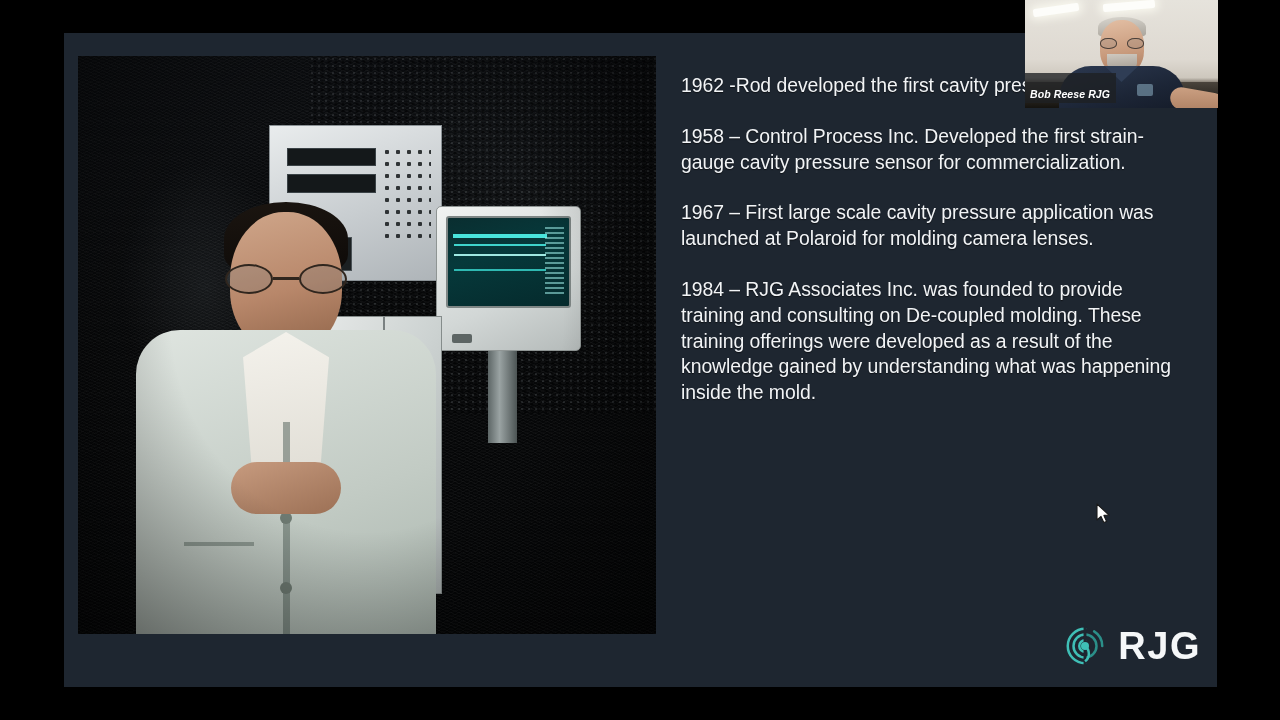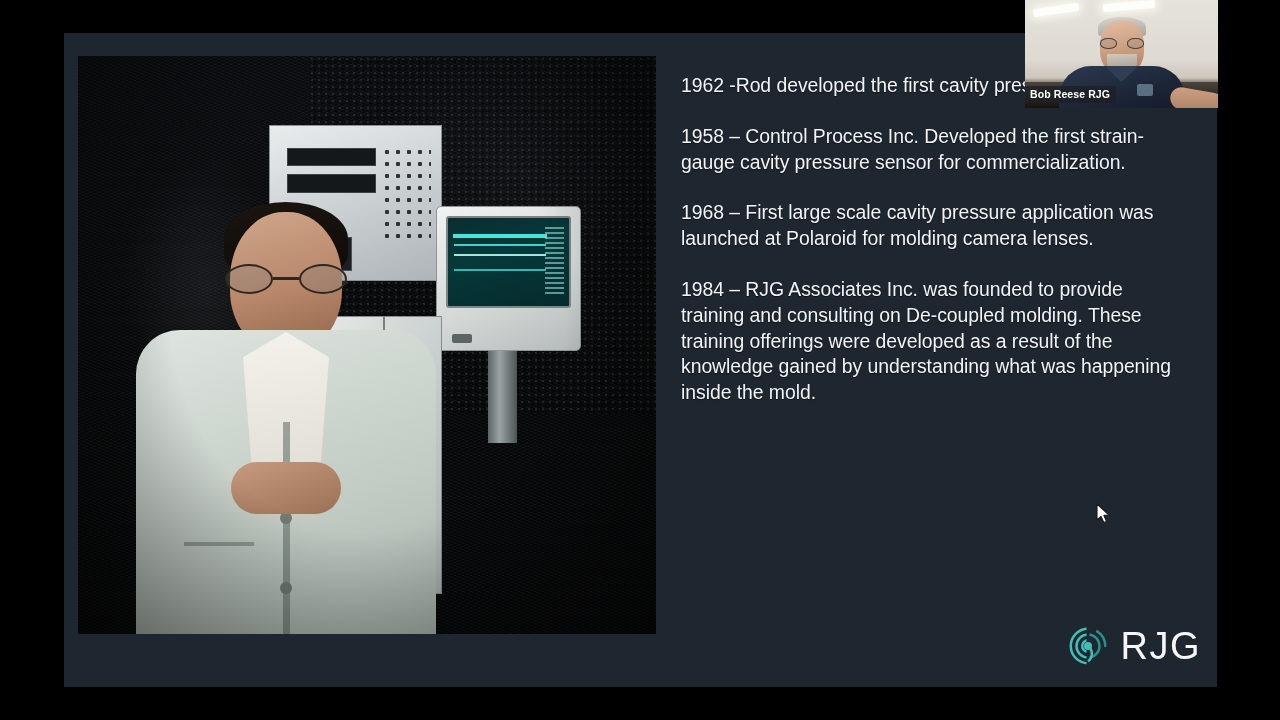--- a/index.html
+++ b/index.html
@@ -210,21 +210,21 @@
   }
   .para:last-child { margin-bottom:0; }
 
   
   .logo {
     position:absolute; right:16px; bottom:18px;
     display:flex; align-items:center; gap:10px;
   }
   .logo .mark { width:46px; height:46px; display:block; }
   .logo .word {
-    color:#f5f7f8; font-size:38px; font-weight:400;
+    color:#f5f7f8; font-size:38px; font-weight:700;
     letter-spacing:1.5px; line-height:1;
     font-family:"Liberation Sans", sans-serif;
   }
 
   
   .webcam {
     position:absolute; left:1025px; top:0;
     width:193px; height:108px;
     overflow:hidden; background:#2a2a28;
   }
@@ -285,22 +285,23 @@
   }
   .wc-arm {
     position:absolute; right:-6px; top:90px; width:54px; height:22px;
     background:linear-gradient(170deg,#cda284,#a87a5d); border-radius:12px;
     transform:rotate(10deg);
   }
   .wc-label {
     position:absolute; left:0; bottom:5px;
     background:rgba(30,32,34,.78);
     color:#fff; font-size:10.5px; font-weight:bold;
-    padding:2px 6px 3px 5px;
+    padding:15px 6px 3px 5px;
     letter-spacing:.1px;
+    font-style:italic;
   }
 
   
   .cursor { position:absolute; left:1096px; top:503px; width:16px; height:22px; }
 </style>
 </head>
 <body>
 
 <div id="stage">
 
@@ -350,21 +351,21 @@
         <div class="hands"></div>
         <div class="pocket"></div>
       </div>
 
       <div class="vignette"></div>
     </div>
 
     <div class="textcol">
       <p class="para">1962 -Rod developed the first cavity pressure sensor.</p>
       <p class="para">1958 – Control Process Inc.  Developed the first strain-gauge cavity pressure sensor for commercialization.</p>
-      <p class="para">1968 – First large scale cavity pressure application was launched at Polaroid for molding camera lenses.</p>
+      <p class="para">1967 – First large scale cavity pressure application was launched at Polaroid for molding camera lenses.</p>
       <p class="para">1984 – RJG Associates Inc. was founded to provide training and consulting on De-coupled molding. These training offerings were developed as a result of the knowledge gained by understanding what was happening inside  the mold.</p>
     </div>
 
     <div class="logo">
       <svg class="mark" viewBox="0 0 48 48">
         <g fill="none" stroke="#3fbfb6" stroke-width="2.6" stroke-linecap="round">
           <path d="M24 6 A18 18 0 0 0 24 42"></path>
           <path d="M24 12 A12 12 0 0 0 24 36"></path>
           <path d="M24 18 A6 6 0 0 0 24 30"></path>
           <path d="M24 6 A18 18 0 0 1 24 42" stroke="#2b8f89" stroke-dasharray="0 10 18 60"></path>

